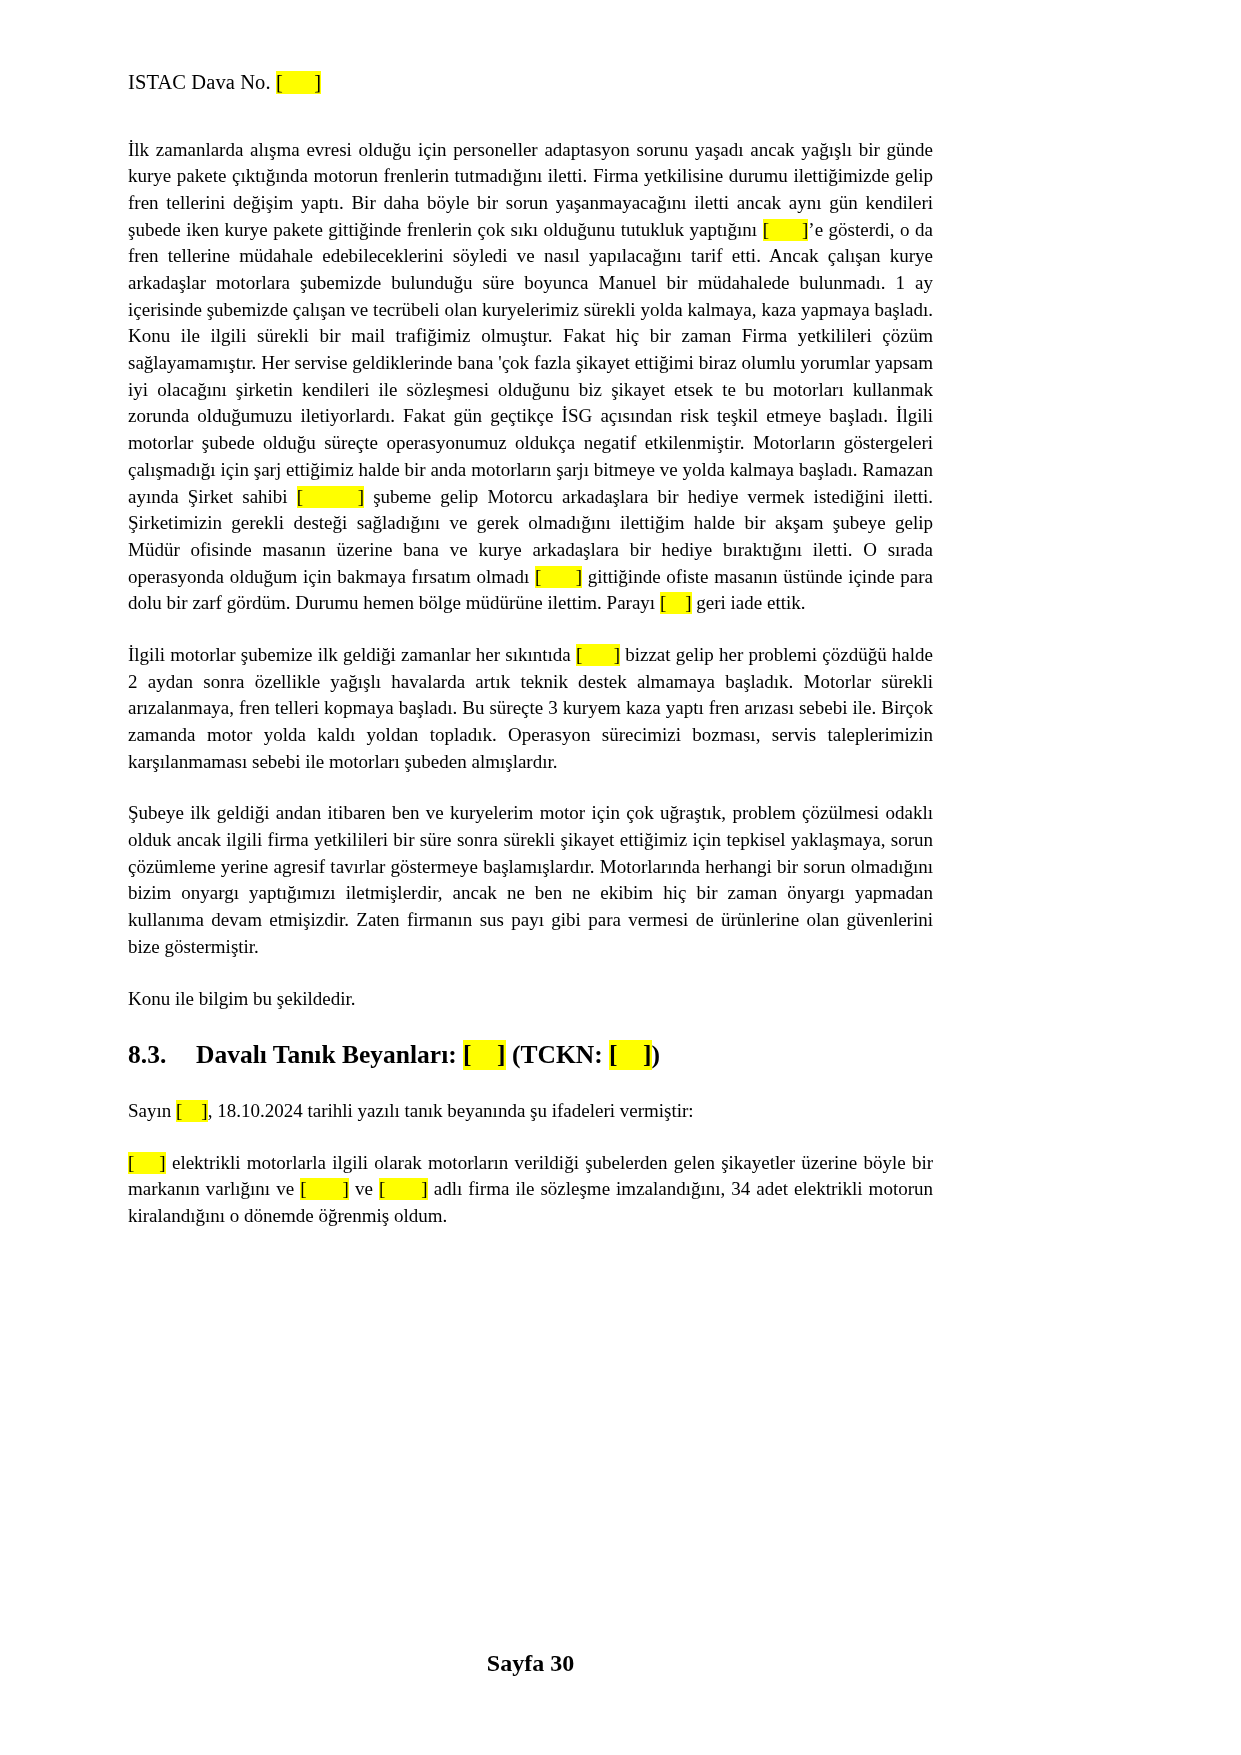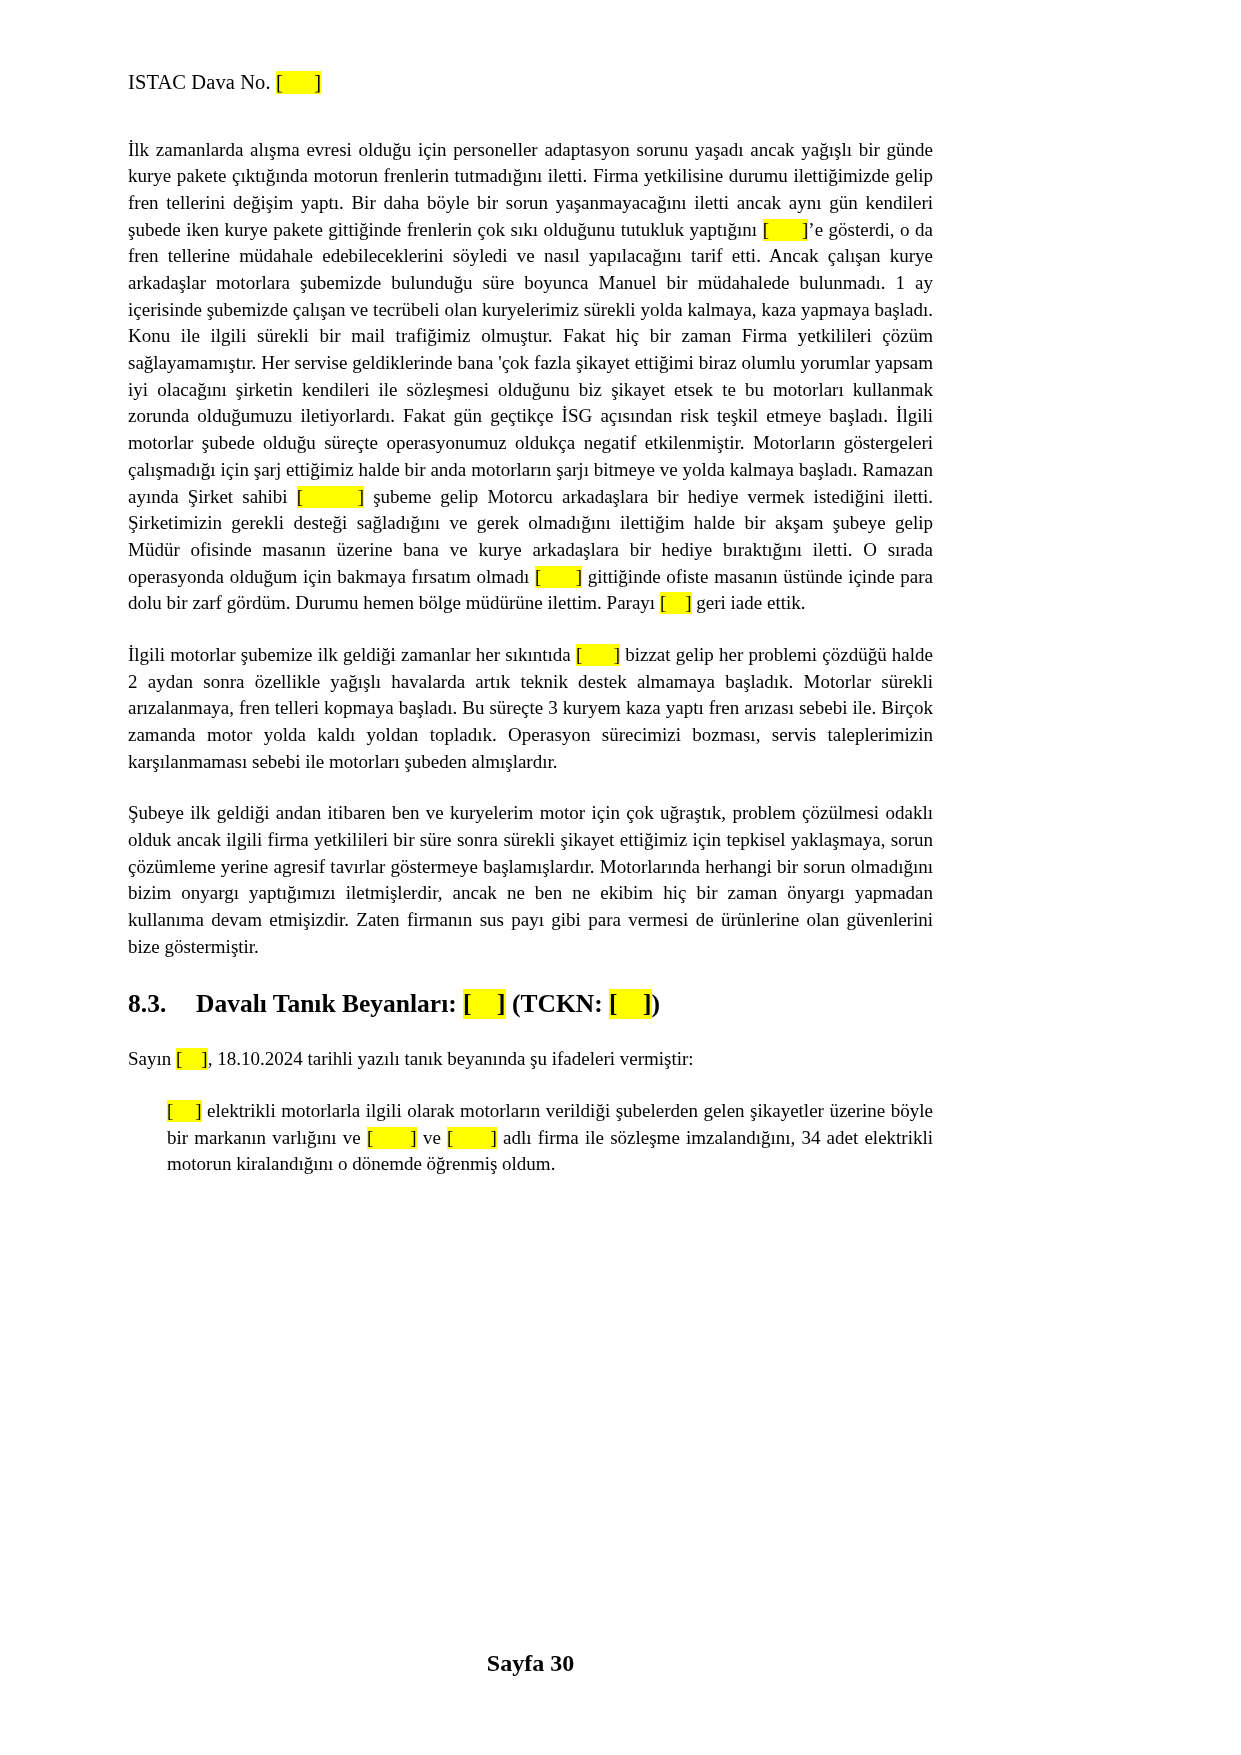--- a/index.html
+++ b/index.html
@@ -29,21 +29,20 @@
   .body-para {
     font-size: 19px;
     line-height: 1.405;
     text-align: justify;
     text-justify: inter-word;
     margin: 0 0 25px 0;
     hyphens: none;
   }
   .body-para:last-of-type {
     margin-bottom: 0;
-    margin-left: 39px;
   }
   .section-heading {
     font-size: 25.5px;
     font-weight: bold;
     line-height: 1.405;
     margin: 0 0 25px 0;
     text-align: left;
   }
   .section-heading .num {
     display: inline-block;
@@ -72,20 +71,21 @@
 <div class="page">
 
   <div class="doc-header">
     <span>ISTAC Dava No.</span><span>&nbsp;</span><span class="redact">[      ]</span>
   </div>
 
   <div>
     <p class="body-para">İlk zamanlarda alışma evresi olduğu için personeller adaptasyon sorunu yaşadı ancak yağışlı bir günde kurye pakete çıktığında motorun frenlerin tutmadığını iletti. Firma yetkilisine durumu ilettiğimizde gelip fren tellerini değişim yaptı. Bir daha böyle bir sorun yaşanmayacağını iletti ancak aynı gün kendileri şubede iken kurye pakete gittiğinde frenlerin çok sıkı olduğunu tutukluk yaptığını <span class="redact">[      ]</span>’e gösterdi, o da fren tellerine müdahale edebileceklerini söyledi ve nasıl yapılacağını tarif etti. Ancak çalışan kurye arkadaşlar motorlara şubemizde bulunduğu süre boyunca Manuel bir müdahalede bulunmadı. 1 ay içerisinde şubemizde çalışan ve tecrübeli olan kuryelerimiz sürekli yolda kalmaya, kaza yapmaya başladı. Konu ile ilgili sürekli bir mail trafiğimiz olmuştur. Fakat hiç bir zaman Firma yetkilileri çözüm sağlayamamıştır.  Her servise geldiklerinde bana 'çok fazla şikayet ettiğimi biraz olumlu yorumlar yapsam iyi olacağını şirketin kendileri ile sözleşmesi olduğunu biz şikayet etsek te bu motorları kullanmak zorunda olduğumuzu iletiyorlardı. Fakat gün geçtikçe İSG açısından risk teşkil etmeye başladı. İlgili motorlar şubede olduğu süreçte operasyonumuz oldukça negatif etkilenmiştir. Motorların göstergeleri çalışmadığı için şarj ettiğimiz halde bir anda motorların şarjı bitmeye ve yolda kalmaya başladı. Ramazan ayında Şirket sahibi <span class="redact">[      ]</span> şubeme gelip Motorcu arkadaşlara bir hediye vermek istediğini iletti. Şirketimizin gerekli desteği sağladığını ve gerek olmadığını ilettiğim halde bir akşam şubeye gelip Müdür ofisinde masanın üzerine bana ve kurye arkadaşlara bir hediye bıraktığını iletti.  O sırada operasyonda olduğum için bakmaya fırsatım olmadı <span class="redact">[      ]</span> gittiğinde ofiste masanın üstünde içinde para dolu bir zarf gördüm. Durumu hemen bölge müdürüne ilettim. Parayı <span class="redact">[    ]</span> geri iade ettik.</p>
     <p class="body-para">İlgili motorlar şubemize ilk geldiği zamanlar her sıkıntıda <span class="redact">[      ]</span> bizzat gelip her problemi çözdüğü halde 2 aydan sonra özellikle yağışlı havalarda artık teknik destek almamaya başladık. Motorlar sürekli arızalanmaya, fren telleri kopmaya başladı. Bu süreçte 3 kuryem kaza yaptı fren arızası sebebi ile. Birçok zamanda motor yolda kaldı yoldan topladık. Operasyon sürecimizi bozması, servis taleplerimizin karşılanmaması sebebi ile motorları şubeden almışlardır.</p>
     <p class="body-para">Şubeye ilk geldiği andan itibaren ben ve kuryelerim motor için çok uğraştık, problem çözülmesi odaklı olduk ancak ilgili firma yetkilileri bir süre sonra sürekli şikayet ettiğimiz için tepkisel yaklaşmaya, sorun çözümleme yerine agresif tavırlar göstermeye başlamışlardır. Motorlarında herhangi bir sorun olmadığını bizim onyargı yaptığımızı iletmişlerdir, ancak ne ben ne ekibim hiç bir zaman önyargı yapmadan kullanıma devam etmişizdir. Zaten firmanın sus payı gibi para vermesi de ürünlerine olan güvenlerini bize göstermiştir.</p>
+    <p class="body-para">Konu ile bilgim bu şekildedir.</p>
 
     <p class="section-heading">
       <span class="num">8.3.</span><span>Davalı Tanık Beyanları: <span class="redact">[    ]</span> (TCKN: <span class="redact">[    ]</span>)</span>
     </p>
 
     <p class="body-para">Sayın <span class="redact">[    ]</span>, 18.10.2024 tarihli yazılı tanık beyanında şu ifadeleri vermiştir:</p>
     <p class="body-para"><span class="redact">[    ]</span> elektrikli motorlarla ilgili olarak motorların verildiği şubelerden gelen şikayetler üzerine böyle bir markanın varlığını ve <span class="redact">[      ]</span> ve <span class="redact">[      ]</span> adlı firma ile sözleşme imzalandığını, 34 adet elektrikli motorun kiralandığını o dönemde öğrenmiş oldum.</p>
   </div>
 
   <div class="footer">

